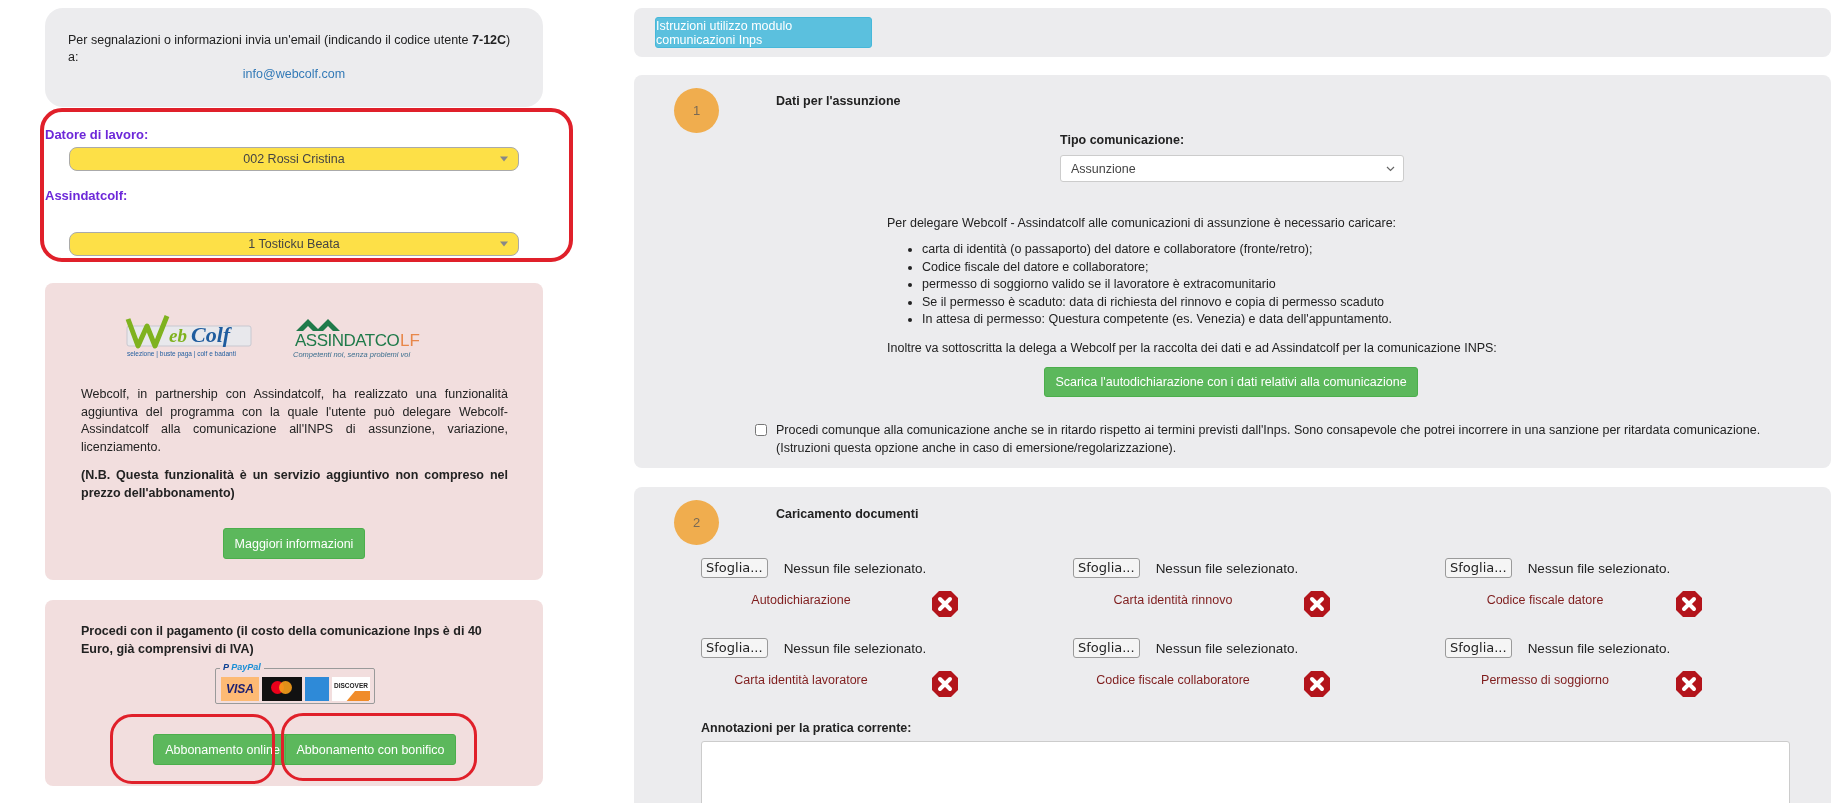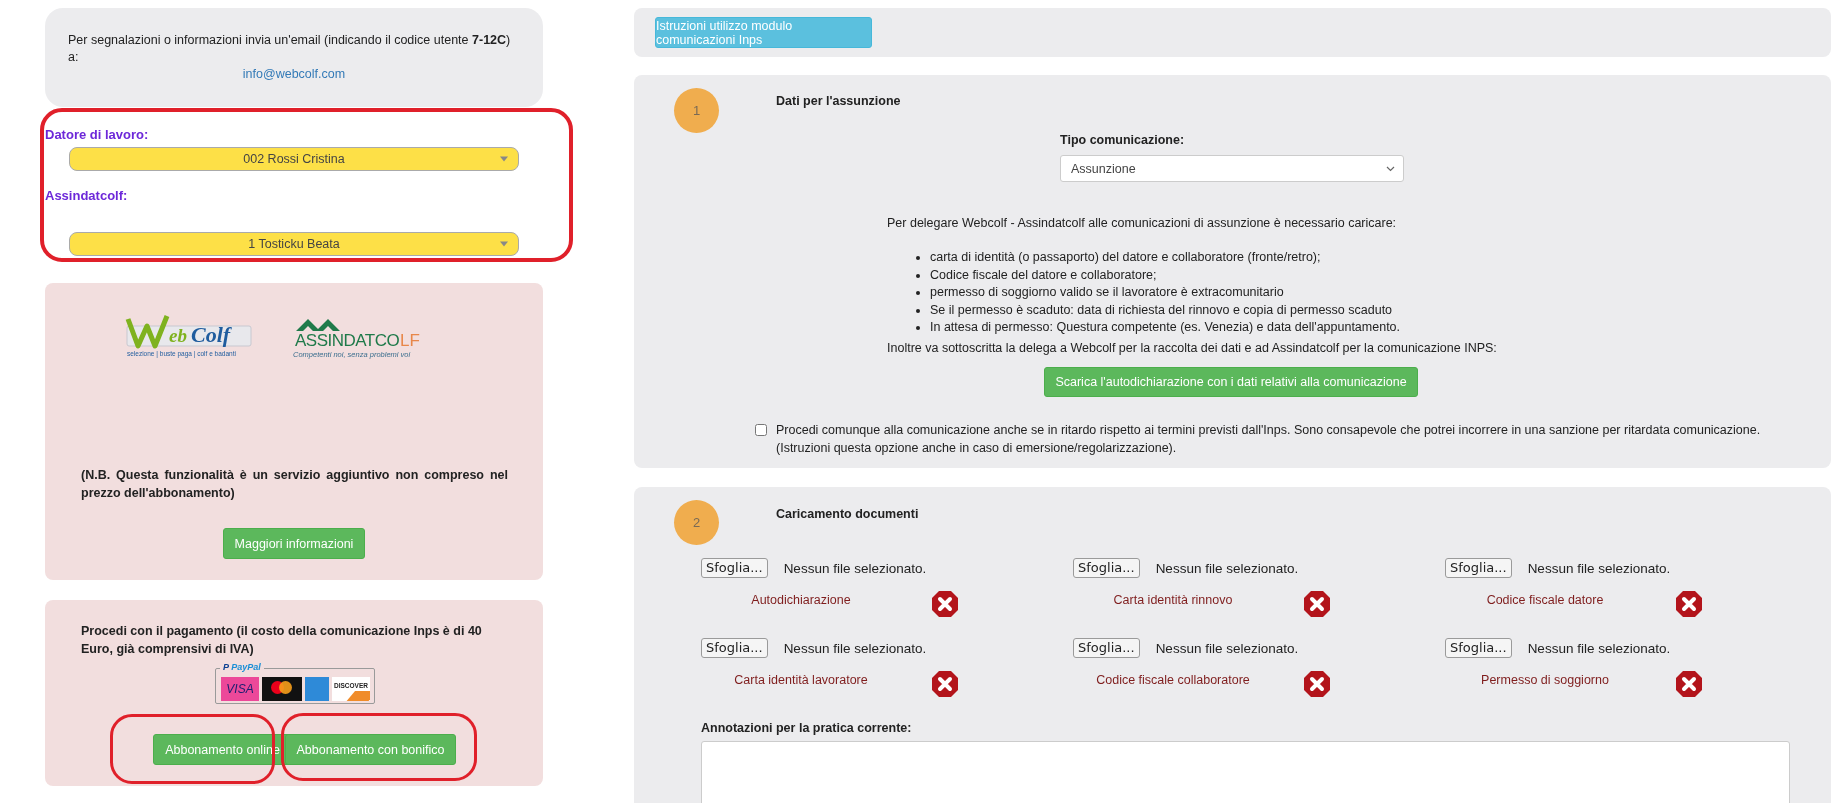--- a/index.html
+++ b/index.html
@@ -36,21 +36,21 @@
     display: flex; align-items: center; justify-content: center;
   }
   .section-title { font-weight: bold; font-size: 12.5px; color: #222; }
   .file-row { display: flex; align-items: center; font-size: 13.5px; color: #222; }
   .file-btn {
     border: 1px solid #9a9a9a; border-radius: 3px; background: #f5f5f5; padding: 1px 4px;
     font-family: "DejaVu Sans", sans-serif; font-size: 13px; color: #222; margin-right: 16px; line-height: 16px;
   }
   .doc-label { font-size: 12.5px; color: #7f1d1d; text-align: center; }
   .xicon { width: 28px; height: 28px; }
-  ul.req { margin: 8px; padding-left: 35px; }
+  ul.req { margin: 0; padding-left: 35px; }
   ul.req li { line-height: 17.5px; font-size: 12.5px; color: #222; }
 </style>
 </head>
 <body>
 
 <div class="abs panel-grey" style="left:45px; top:8px; width:498px; height:99px;border-radius:18px;">
   <div class="abs" style="left:23px; top:24px; width:460px; font-size:12.5px; color:#222; line-height:17px;">
     <span>Per segnalazioni o informazioni invia un'email (indicando il codice utente </span><b>7-12C</b><span>)</span><br>
     <span>a:</span>
   </div>
@@ -85,33 +85,34 @@
 
   <div class="abs" style="left:248px; top:34px; width:135px; height:46px;">
     <svg width="135" height="30" viewBox="0 0 135 30">
       <path d="M3,14 L15,2 L25,12 L35,2 L47,14 Z" fill="#1f7a4a"></path>
       <path d="M10,14 L15,9 L20,14 Z M30,14 L35,9 L40,14 Z" fill="#f2dede"></path>
       <text x="2" y="29" font-family="Liberation Sans, sans-serif" font-size="17" fill="#1f7a4a" letter-spacing="-0.5">ASSINDATCO</text>
       <text x="107" y="29" font-family="Liberation Sans, sans-serif" font-size="17" fill="#e8874a">LF</text>
     </svg>
     <div class="abs" style="left:0; top:33px; font-size:7.5px; font-style:italic; color:#3a6e8e; white-space:nowrap;">Competenti noi, senza problemi voi</div>
   </div>
+  <div class="abs" style="left:36px; top:103px; width:427px; text-align:justify; font-size:12.5px; line-height:17.7px; color:#222;">Webcolf, in partnership con Assindatcolf, ha realizzato una funzionalità aggiuntiva del programma con la quale l'utente può delegare Webcolf-Assindatcolf alla comunicazione all'INPS di assunzione, variazione, licenziamento.</div>
   <div class="abs" style="left:36px; top:184px; width:427px; text-align:justify; font-size:12.5px; line-height:17.7px; font-weight:bold; color:#222;">(N.B. Questa funzionalità è un servizio aggiuntivo non compreso nel prezzo dell'abbonamento)</div>
   <div class="abs btn-green" style="left:178px; top:245px; width:142px; height:31px;">Maggiori informazioni</div>
 </div>
 
 <div class="abs panel-pink" style="left:45px; top:600px; width:498px; height:186px;">
   <div class="abs" style="left:36px; top:22px; width:410px; font-size:12.5px; line-height:18px; font-weight:bold; color:#222;">Procedi con il pagamento (il costo della comunicazione Inps è di 40 Euro, già comprensivi di IVA)</div>
 
   <div class="abs" style="left:170px; top:68px; width:160px; height:36px; border:1px solid #9a9a9a; border-radius:2px;">
     <div class="abs" style="left:4px; top:-7px; background:#f2dede; padding:0 3px; font-size:9px; font-weight:bold; font-style:italic; color:#1e3a8a;">
       <span style="color:#0a3f91;">P</span>
       <span style="color:#1a8fd6;">PayPal</span>
     </div>
-    <div class="abs" style="left:5px; top:8px; width:38px; height:24px; background:#ec4899; display:flex; align-items:center; justify-content:center; font-weight:normal; font-style:italic; font-size:12px; color:#1a1f71;">VISA</div>
+    <div class="abs" style="left:5px; top:8px; width:38px; height:24px; background:#fdba74; display:flex; align-items:center; justify-content:center; font-weight:bold; font-style:italic; font-size:12px; color:#1a1f71;">VISA</div>
     <div class="abs" style="left:46px; top:8px; width:40px; height:24px; background:#111;">
       <div class="abs" style="left:9px; top:4px; width:13px; height:13px; border-radius:50%; background:#eb001b;"></div>
       <div class="abs" style="left:17px; top:4px; width:13px; height:13px; border-radius:50%; background:#f79e1b; opacity:0.9;"></div>
     </div>
     <div class="abs" style="left:89px; top:8px; width:24px; height:24px; background:#2e8ad8;"></div>
     <div class="abs" style="left:116px; top:8px; width:38px; height:24px; background:#fff; font-size:6.5px; font-weight:bold; color:#222; text-align:center; padding-top:5px; overflow:hidden;">DISCOVER
       <div class="abs" style="left:18px; top:14px; width:22px; height:12px; background:#f08c2a; transform:skewX(-40deg);"></div>
     </div>
   </div>
   <div class="abs btn-green" style="left:92px; top:134px; width:139px; height:31px;margin-left:16px;">Abbonamento online</div>

